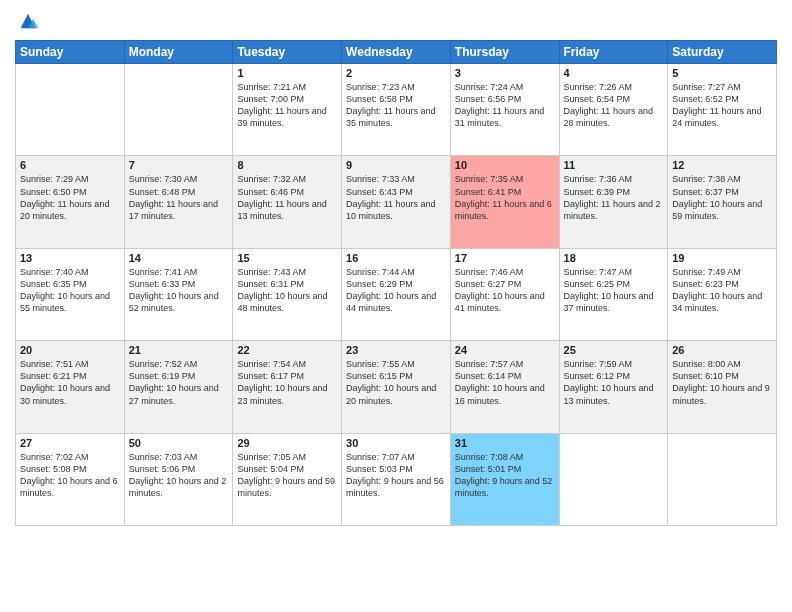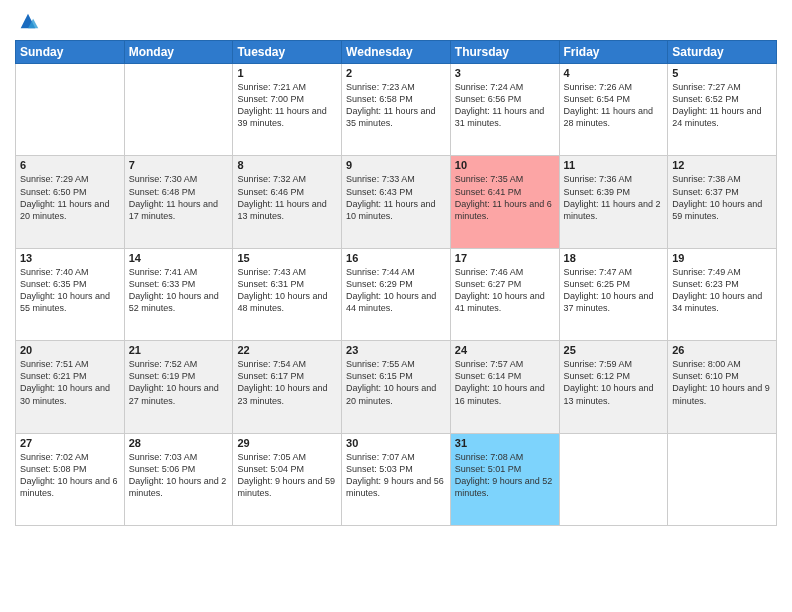--- a/index.html
+++ b/index.html
@@ -308,21 +308,21 @@
           </td>
         </tr>
         <tr>
           <td style="background-color: rgb(255, 255, 255);">
             <span class="day-num">27</span>
             <div class="cell-text" style="white-space: pre-line;">Sunrise: 7:02 AM
 Sunset: 5:08 PM
 Daylight: 10 hours and 6 minutes.</div>
           </td>
           <td style="background-color: rgb(255, 255, 255);">
-            <span class="day-num">28</span>
+            <span class="day-num">50</span>
             <div class="cell-text" style="white-space: pre-line;">Sunrise: 7:03 AM
 Sunset: 5:06 PM
 Daylight: 10 hours and 2 minutes.</div>
           </td>
           <td style="background-color: rgb(255, 255, 255);">
             <span class="day-num">29</span>
             <div class="cell-text" style="white-space: pre-line;">Sunrise: 7:05 AM
 Sunset: 5:04 PM
 Daylight: 9 hours and 59 minutes.</div>
           </td>

